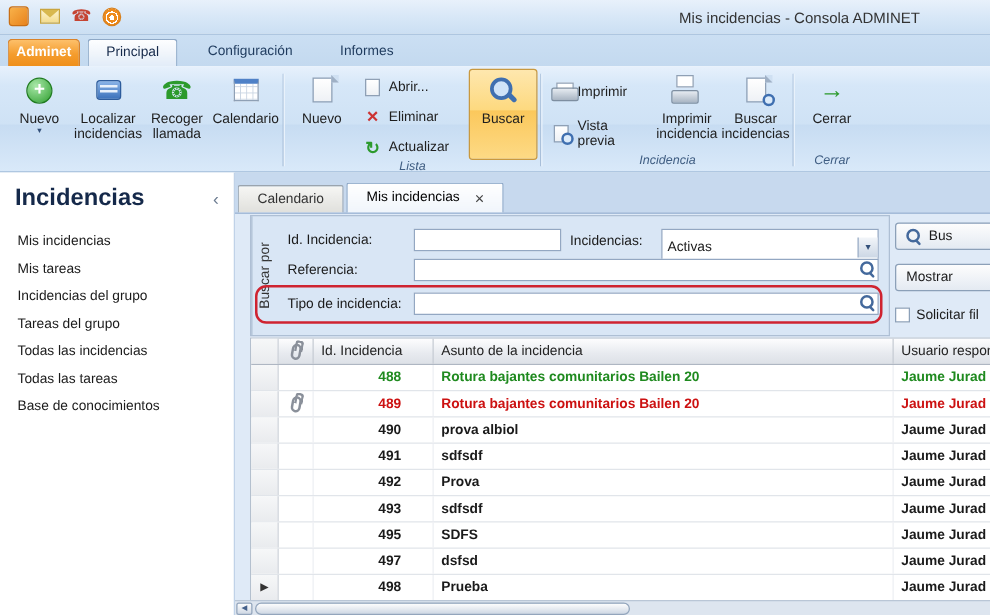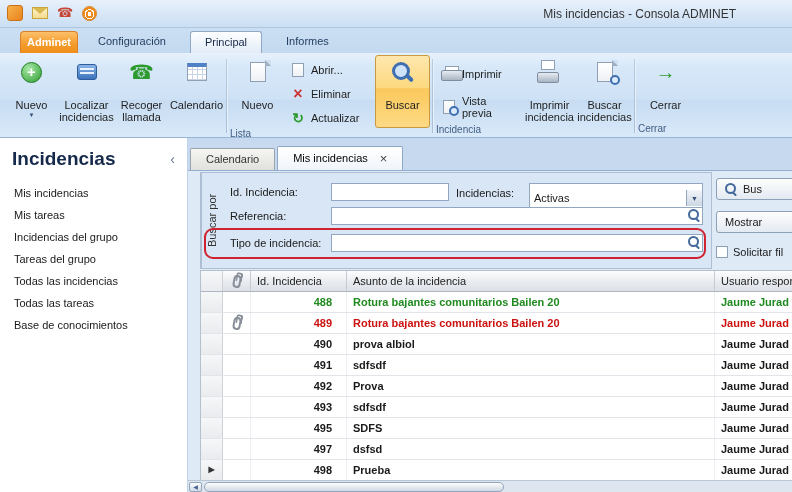--- a/index.html
+++ b/index.html
@@ -15,39 +15,39 @@
   .t-mail { width:16px; height:12px; background:linear-gradient(#fdf3cf,#f3dc8e); border:1px solid #c9a53f; position:relative; }
   .t-mail::before { content:""; position:absolute; left:0; top:0; border-left:7px solid transparent; border-right:7px solid transparent; border-top:6px solid #d8b84f; }
   .t-phone { width:16px; height:16px; position:relative; }
   .t-phone::before { content:"☎"; font-size:13px; color:#c54433; line-height:16px; }
   .t-rss { width:15px; height:15px; border-radius:50%; border:1px solid #d8801d;
     background:radial-gradient(circle at 50% 55%, #fff 0 2px, #ef8b1d 2px 4px, #fff 4px 5px, #ef8b1d 5px 7px, #fdf4e4 7px); }
   .tb-title { position:absolute; right:56px; top:7px; font-size:12px; color:#333; }
 
   
   .ribbon-tabbar { position:absolute; top:28px; left:0; right:0; height:25px;
-    background:linear-gradient(#cbdff3,#c3d9ef); display:flex; align-items:flex-end; padding-left:20px; }
+    background:linear-gradient(#cbdff3,#c3d9ef); display:flex; align-items:flex-end; padding-left:6px; }
   .app-btn { width:58px; height:22px; margin-right:6px; background:linear-gradient(#fdc06a,#f49c2d 55%,#ef8f1a);
     border:1px solid #d9822a; border-bottom:none; border-radius:4px 4px 0 0; color:#fff; font-weight:bold;
     text-align:center; line-height:21px; }
   .rtab { height:22px; line-height:21px; padding:0 14px; margin-right:10px; color:#1f3b5e; }
   .rtab.active { background:linear-gradient(#fdfeff,#f0f5fb 50%,#e2ecf8); border:1px solid #8ea8c6; border-bottom:none;
     border-radius:3px 3px 0 0; color:#15294a; }
 
   
   .ribbon { position:absolute; top:53px; left:0; right:0; height:85px;
     background:linear-gradient(#e7f1fc,#d6e7f8 18%,#cfe2f5 55%,#c7dcf2 56%,#d9e9f9);
     border-bottom:1px solid #98b6d8; display:flex; align-items:stretch; padding:2px 2px 0 4px; }
   .rgroup { display:flex; flex-direction:column; }
   .rgroup-body { flex:1; display:flex; align-items:stretch; }
-  .rgroup-label { height:14px; font-size:10px; color:#3f5d82; text-align:left; line-height:12px; }
+  .rgroup-label { height:14px; font-size:10px; color:#3f5d82; text-align:center; line-height:12px;font-style:italic; }
   .rsep { width:2px; margin:4px 2px; background:linear-gradient(180deg,#b5cae2,#a7bed9); border-right:1px solid #e9f2fb; }
   .rbtn-lg { width:55px; display:flex; flex-direction:column; align-items:center; padding-top:4px;
     text-align:center; line-height:12px; border:1px solid transparent; border-radius:3px; background:none; font:inherit; color:#1e1e1e; cursor:default; }
-  .rbtn-lg .lbl { margin-top:15px; }
+  .rbtn-lg .lbl { margin-top:5px; }
   .rbtn-lg.selected { background:linear-gradient(#fee7ae,#fdd97f 45%,#fbc85c 46%,#fdda85); border:1px solid #c9993f; }
   .rstack { display:flex; flex-direction:column; padding-top:4px; width:90px; gap:3px; }
   .rstack.wide { width:86px; gap:12px; padding-top:8px; }
   .rbtn-sm { display:flex; align-items:center; gap:5px; height:21px; padding:0 4px; background:none; border:1px solid transparent;
     border-radius:2px; font:inherit; color:#1e1e1e; text-align:left; cursor:default; }
   .dd { font-size:6px; color:#33507a; margin-top:1px; }
 
   
   .ic { position:relative; display:inline-flex; align-items:center; justify-content:center; width:26px; height:24px; flex:none; }
   .ic-sm { width:16px; height:16px; }
@@ -116,21 +116,21 @@
 
   
   .grid { position:absolute; top:132px; left:12px; width:660px; background:#fff; border:1px solid #b4c0ce; }
   .g-head { display:flex; height:21px; background:linear-gradient(#fdfdfe,#e7eaef 60%,#dde1e7); border-bottom:1px solid #aeb6c2; }
   .g-hcell { border-right:1px solid #c6cbd3; padding:0 6px; line-height:20px; color:#222; overflow:hidden; white-space:nowrap; }
   .g-row { display:flex; height:21px; font-weight:bold; border-bottom:1px solid #e1e5ea; }
   .g-cell { border-right:1px solid #edf0f3; line-height:20px; overflow:hidden; white-space:nowrap; }
   .c-ind { width:22px; flex:none; background:linear-gradient(#f6f7f8,#e9ebee); border-right:1px solid #cdd2d9;
     display:flex; align-items:center; justify-content:center; font-size:8px; color:#333; }
   .c-att { width:28px; flex:none; display:flex; align-items:center; justify-content:center; }
-  .c-id  { width:96px; flex:none; text-align:right; padding-right:14px; }
+  .c-id  { width:96px; flex:none; text-align:right; padding-right:25px; }
   .c-asu { width:368px; flex:none; padding-left:6px; }
   .c-usr { width:143px; flex:none; padding-left:6px; border-right:none; }
   .g-row.green { color:#1f8a1f; }
   .g-row.red { color:#cc1111; }
   .clip { display:inline-block; width:8px; height:13px; border:2px solid #8a909a; border-radius:4px; position:relative; transform:rotate(10deg); }
   .clip::before { content:""; position:absolute; left:0; top:-5px; width:3px; height:7px; border:2px solid #8a909a; border-bottom:none; border-radius:3px 3px 0 0; }
 
   
   .hscroll { position:absolute; left:0; right:0; bottom:0; height:12px; background:#dde5ef; border-top:1px solid #b9c6d6; }
   .hs-arrow { position:absolute; left:1px; top:1px; width:13px; height:10px; background:linear-gradient(#fdfdfd,#cfd8e4);
@@ -146,22 +146,22 @@
     <span class="t-app"></span>
     <span class="t-mail"></span>
     <span class="t-phone"></span>
     <span class="t-rss"></span>
   </div>
   <span class="tb-title">Mis incidencias - Consola ADMINET</span>
 </div>
 
 <div class="ribbon-tabbar">
   <div class="app-btn">Adminet</div>
+  <div class="rtab active">Principal</div>
   <div class="rtab">Configuración</div>
-  <div class="rtab active">Principal</div>
   <div class="rtab">Informes</div>
 </div>
 
 <div class="ribbon">
   <div class="rgroup">
     <div class="rgroup-body">
       <button class="rbtn-lg">
         <span class="ic">
             <span class="ic-plus"></span>
           </span>

